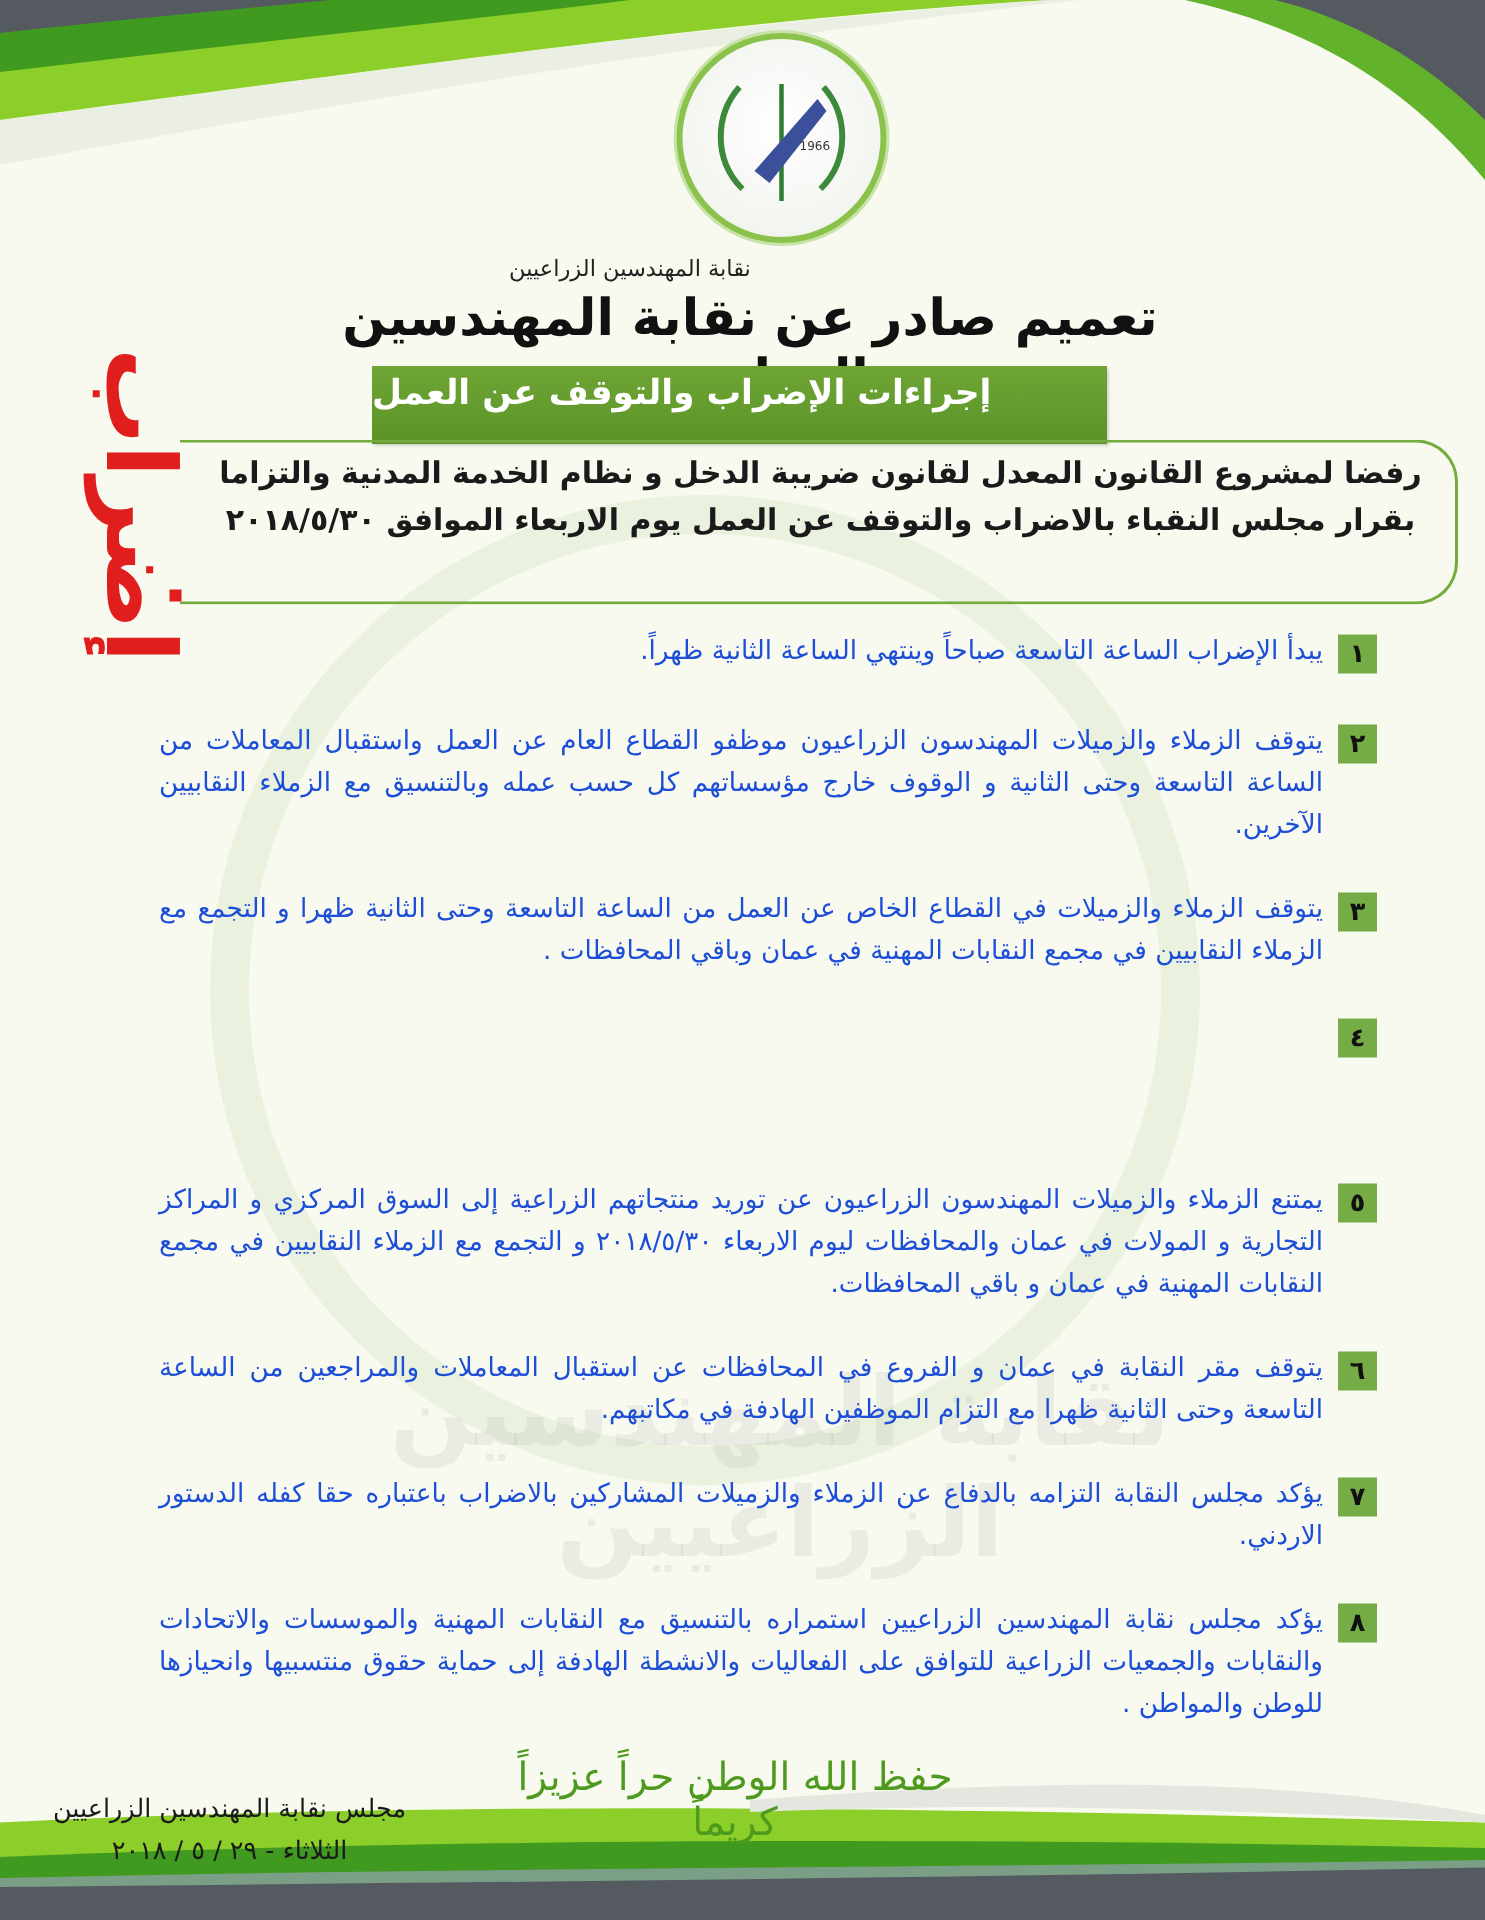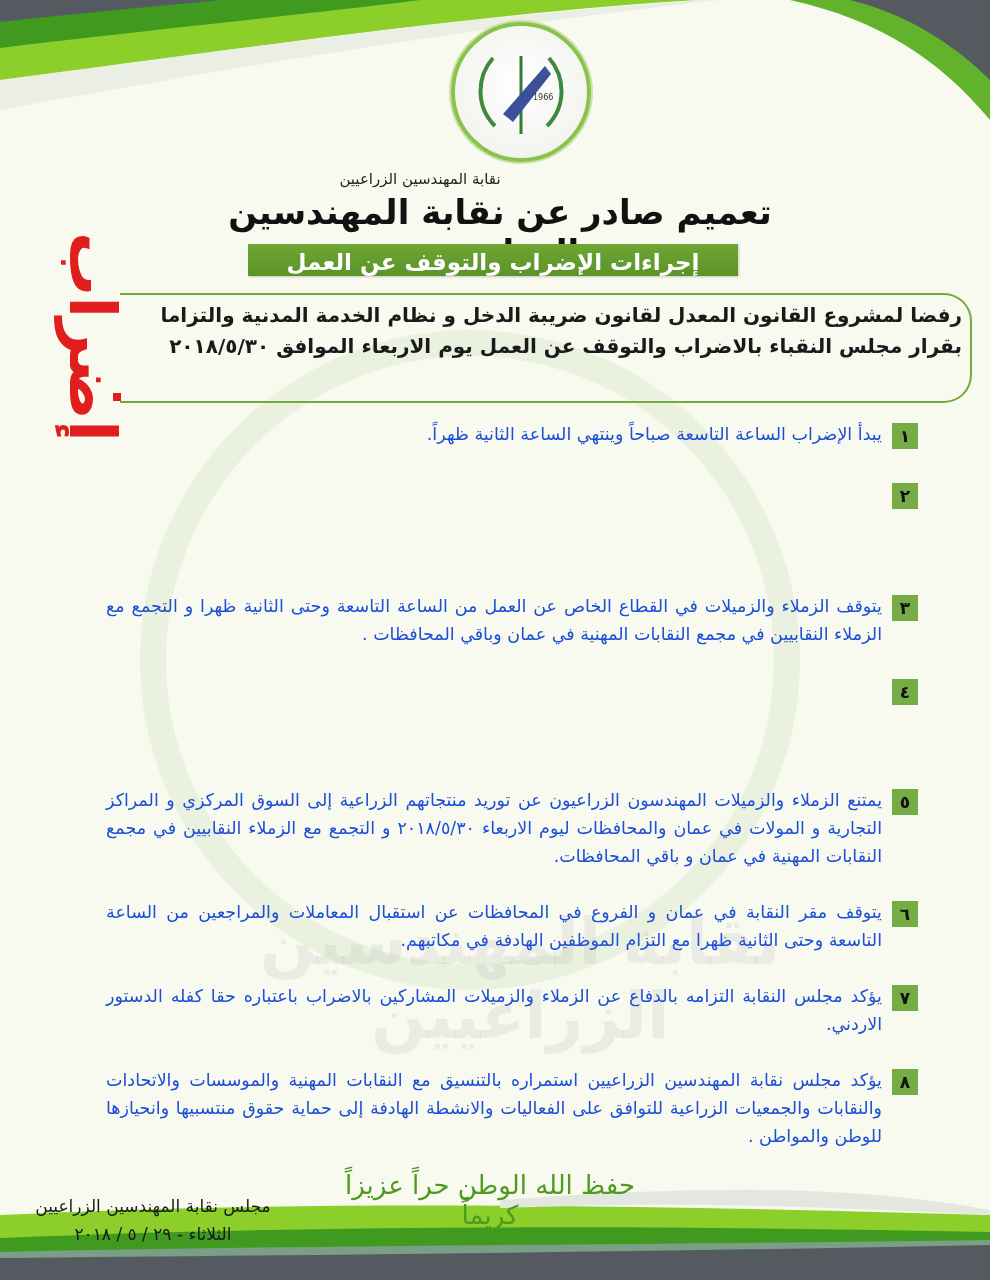--- a/index.html
+++ b/index.html
@@ -33,40 +33,40 @@
   .logo svg { position: absolute; left: 0; top: 0; }
   .org-name-small {
     position: absolute; right: 420px; top: 170px; width: 300px;
     text-align: center; direction: rtl; font-size: 15px; color: #222;
   }
   .main-title {
     position: absolute; left: 190px; top: 192px; width: 620px;
     text-align: center; direction: rtl; font-size: 34px; font-weight: bold; color: #111;
   }
   .sub-banner {
-    position: absolute; left: 248px; top: 244px; width: 490px; height: 32px;
+    position: absolute; left: 248px; top: 244px; width: 490px; height: 52px;
     background: linear-gradient(#6ea534, #5b9328);
-    color: #fff; direction: rtl; text-align: center;
+    color: #fff; direction: rtl; text-align: left;
     font-size: 23px; line-height: 36px; font-weight: bold;
     box-shadow: 1px 1px 2px rgba(0,0,0,0.2);
   }
   .strike-vertical {
     position: absolute; left: 62px; top: 242px; width: 60px; height: 200px;
     color: #e01e1e; font-size: 64px; font-weight: bold;
     writing-mode: vertical-rl; direction: rtl; line-height: 60px; text-align: center;
   }
   .strike-dot { position: absolute; left: 113px; top: 393px; width: 8px; height: 8px; background: #e01e1e; }
   .intro-box {
     position: absolute; left: 120px; top: 293px; width: 852px; height: 110px;
     border: 2px solid #74ab3d; border-left: none; border-radius: 0 28px 28px 0;
     box-sizing: border-box;
   }
   .intro-text {
     position: absolute; right: 28px; top: 300px; width: 830px;
-    direction: rtl; font-size: 20px; font-weight: bold; line-height: 31px; color: #1a1a1a;
+    direction: rtl; text-align: center; font-size: 20px; font-weight: bold; line-height: 31px; color: #1a1a1a;
   }
   .items { position: absolute; right: 72px; top: 420px; width: 840px; direction: rtl; }
   .item { position: relative; display: flex; align-items: flex-start; }
   .num {
     flex: 0 0 26px; height: 26px; margin-left: 10px; margin-top: 3px;
     background: #75ac45; color: #111; font-size: 17px; font-weight: bold;
     text-align: center; line-height: 26px;
   }
   .item-text { flex: 1; font-size: 17.5px; line-height: 28px; color: #1d4ed8; text-align: justify; margin-left: 28px; }
   .closing {
@@ -126,20 +126,21 @@
     <div>بقرار مجلس النقباء بالاضراب والتوقف عن العمل يوم الاربعاء الموافق ٢٠١٨/٥/٣٠</div>
   </div>
 
   <div class="items">
     <div class="item" style="height:60px">
       <div class="num">١</div>
       <div class="item-text">يبدأ الإضراب الساعة التاسعة صباحاً وينتهي الساعة الثانية ظهراً.</div>
     </div>
     <div class="item" style="height:112px">
       <div class="num">٢</div>
+      <div class="item-text">يتوقف الزملاء والزميلات المهندسون الزراعيون موظفو القطاع العام عن العمل واستقبال المعاملات من الساعة التاسعة وحتى الثانية و الوقوف خارج مؤسساتهم كل حسب عمله وبالتنسيق مع الزملاء النقابيين الآخرين.</div>
     </div>
     <div class="item" style="height:84px">
       <div class="num">٣</div>
       <div class="item-text">يتوقف الزملاء والزميلات في القطاع الخاص عن العمل من الساعة التاسعة وحتى الثانية ظهرا و التجمع مع الزملاء النقابيين في مجمع النقابات المهنية في عمان وباقي المحافظات .</div>
     </div>
     <div class="item" style="height:110px">
       <div class="num">٤</div>
     </div>
     <div class="item" style="height:112px">
       <div class="num">٥</div>

